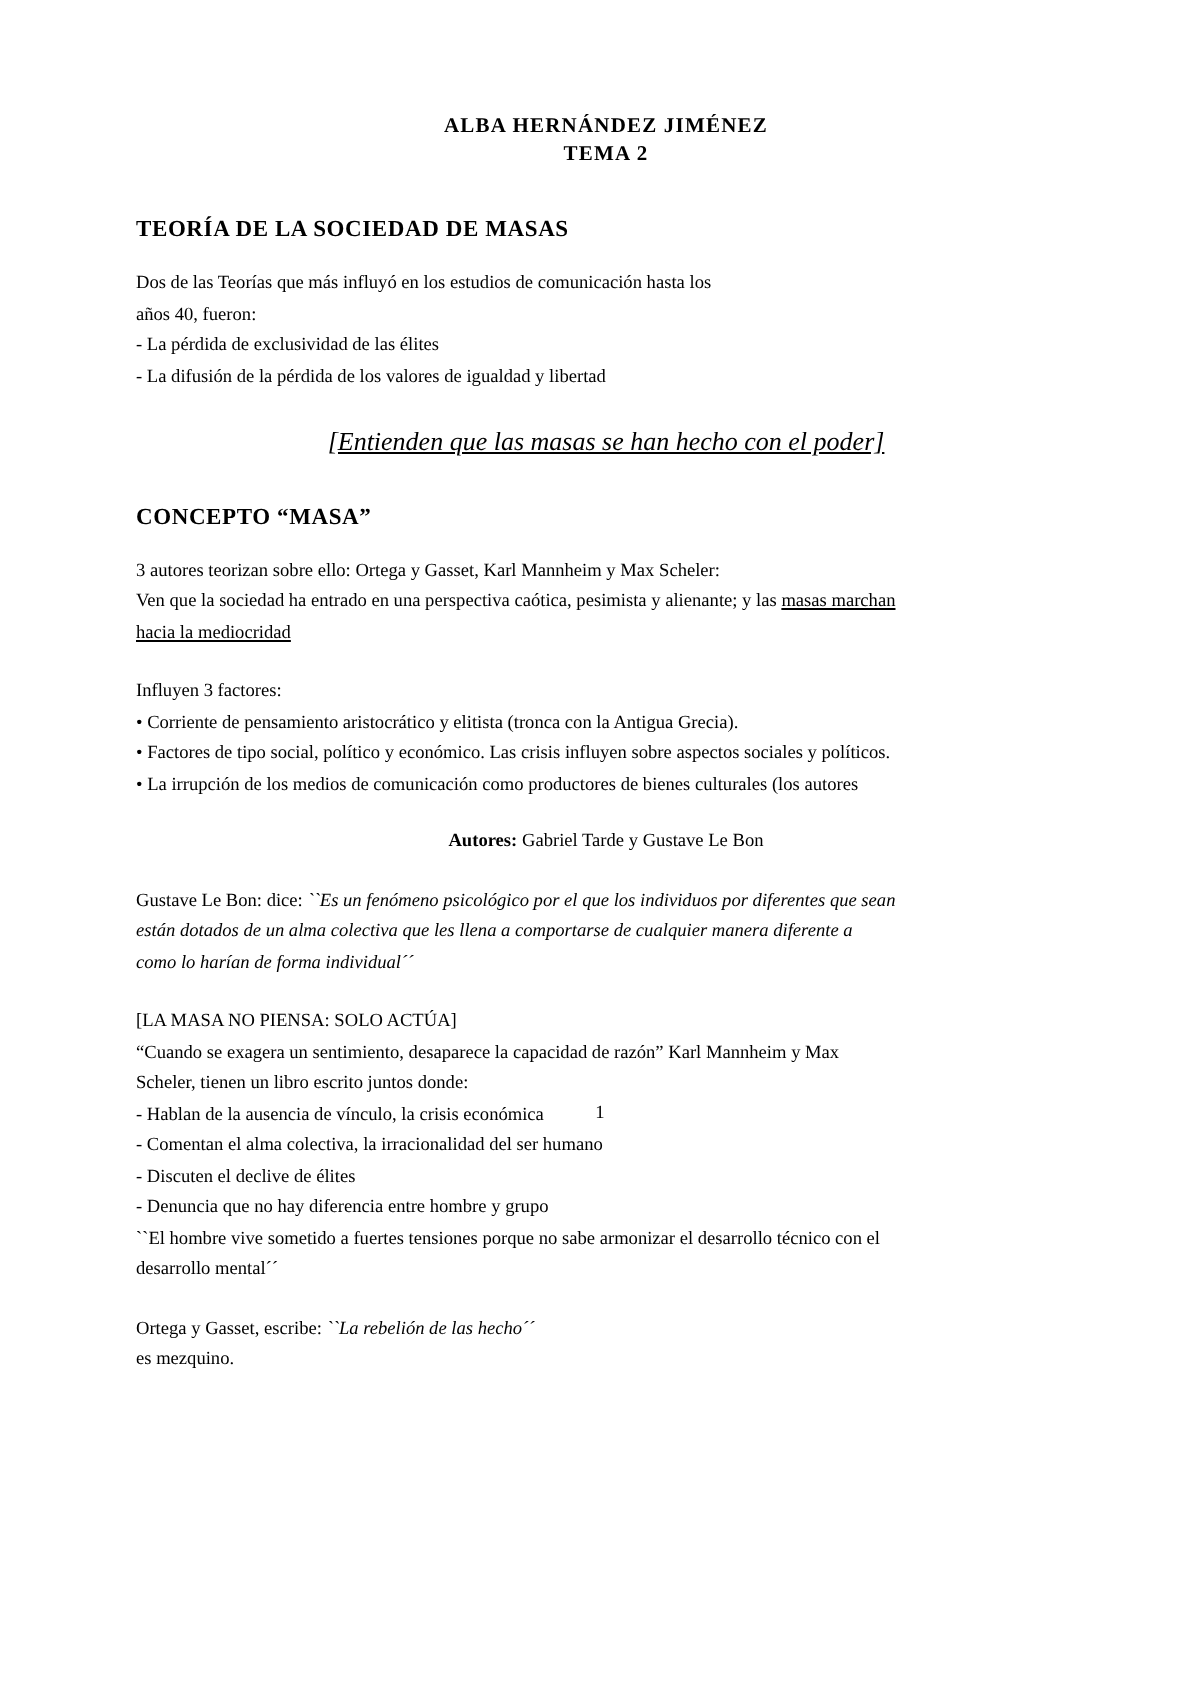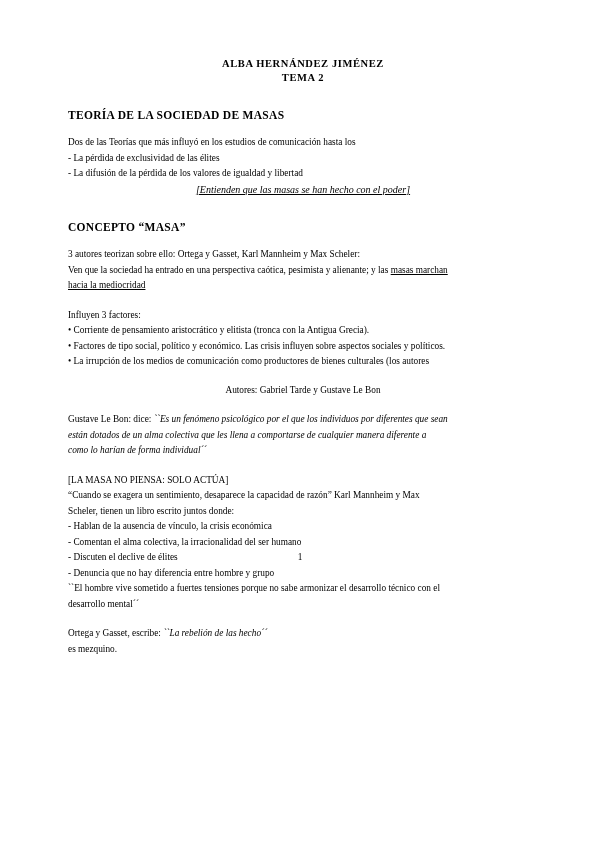--- a/index.html
+++ b/index.html
@@ -49,31 +49,32 @@
     line-height: 15.5px;
     margin: 0;
   }
   .block {
     margin-top: 14px;
   }
   .ital {
     font-style: italic;
   }
   .bold {
-    font-weight: normal;
+    font-weight: bold;
   }
   .ul {
     text-decoration: underline;
   }
   .indent-center {
     text-align: center;
     font-style: italic;
     text-decoration: underline;
-    font-size: 10px;
+    font-size: 13px;
     line-height: 15.5px;
+    margin-top: 16px;
   }
   .bullet-line {
     font-size: 9.3px;
     line-height: 15.5px;
   }
   .authors {
     text-align: center;
     font-size: 9.3px;
     line-height: 15.5px;
     margin-top: 13px;
@@ -101,20 +102,21 @@
 
   <div class="hdr">
     <div>ALBA HERNÁNDEZ JIMÉNEZ</div>
     <div class="line2">TEMA 2</div>
   </div>
 
   <h1 class="doc-title">TEORÍA DE LA SOCIEDAD DE MASAS</h1>
 
   <div class="block">
     <p>Dos de las Teorías que más influyó en los estudios de comunicación hasta los</p>
+    <p>años 40, fueron:</p>
     <p>- La pérdida de exclusividad de las élites</p>
     <p>- La difusión de la pérdida de los valores de igualdad y libertad</p>
     <div class="indent-center">[Entienden que las masas se han hecho con el poder]</div>
   </div>
 
   <h2 class="sec-title">CONCEPTO “MASA”</h2>
 
   <div class="block">
     <p>3 autores teorizan sobre ello: Ortega y Gasset, Karl Mannheim y Max Scheler:</p>
     <p><span>Ven que la sociedad ha entrado en una perspectiva caótica, pesimista y alienante; y las </span><span class="ul">masas marchan</span></p>

